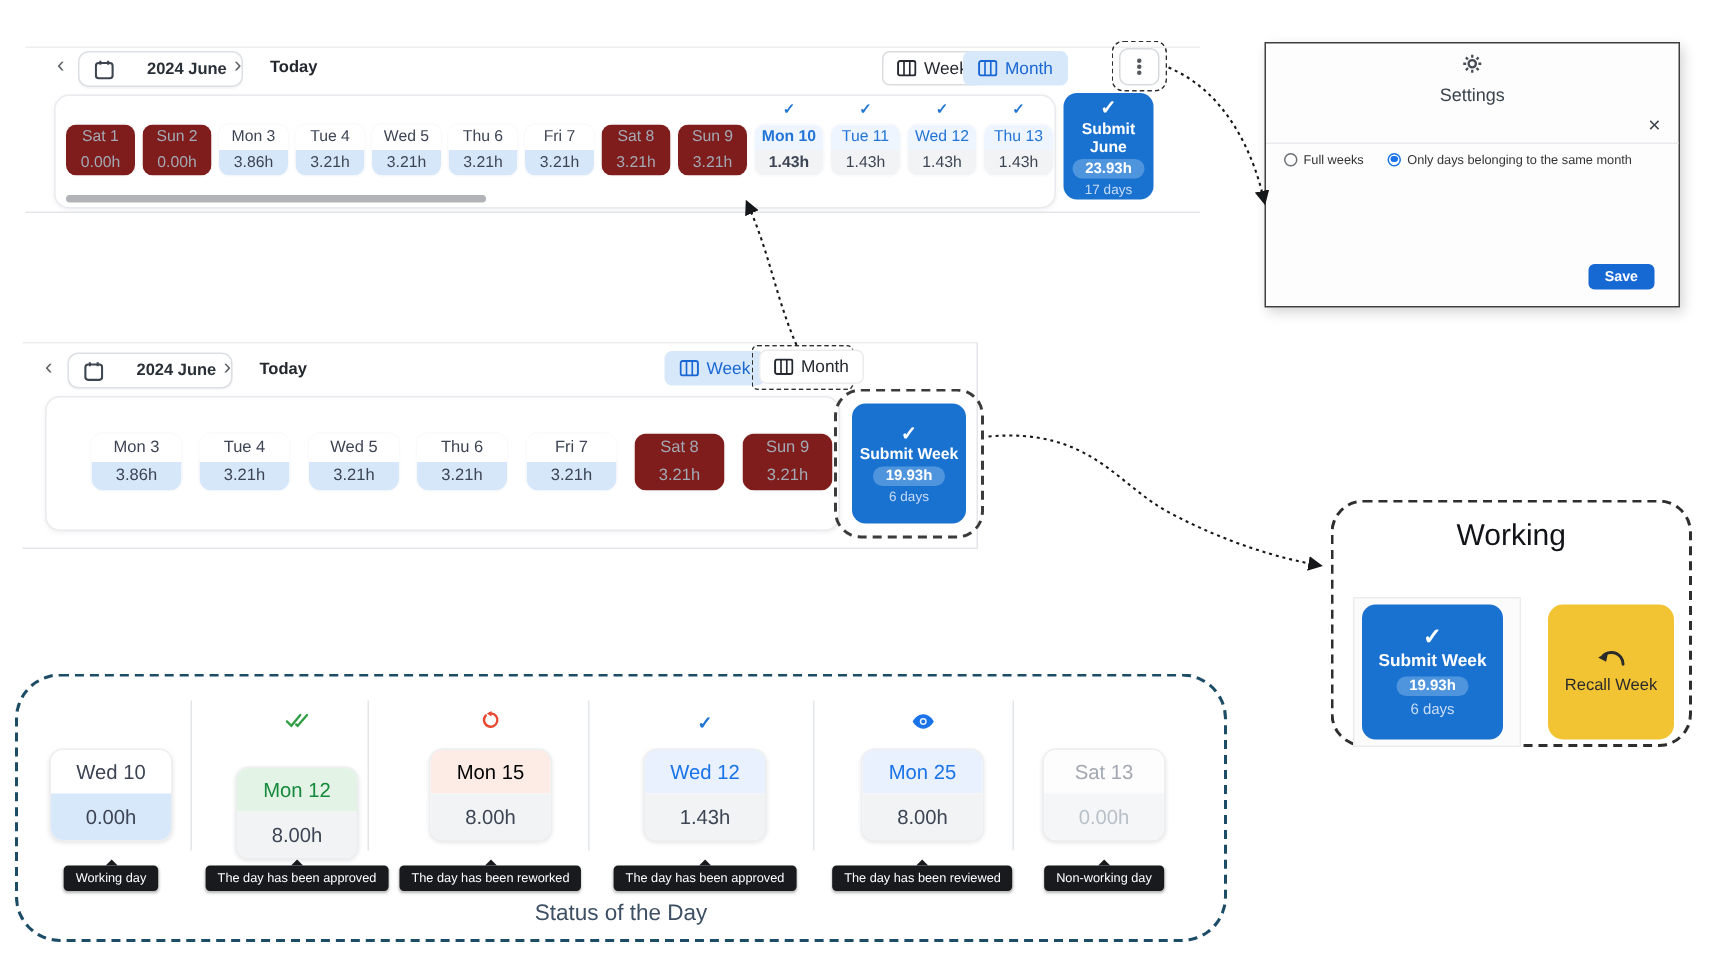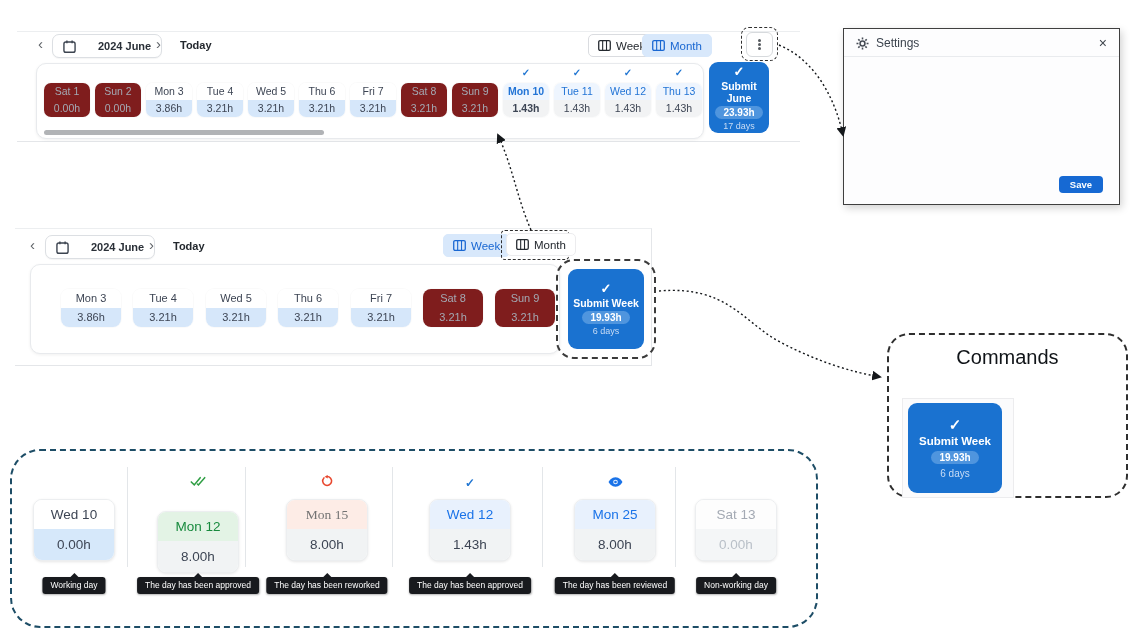--- a/index.html
+++ b/index.html
@@ -53,21 +53,21 @@
   .ann.thick{border-width:2px;}
 
   
   .kebabbtn{position:absolute;width:27px;height:25px;background:#fff;border:1px solid #d7dadd;
             border-radius:6px;display:flex;flex-direction:column;align-items:center;justify-content:center;cursor:pointer;}
   .kdot{width:3px;height:3px;border-radius:50%;background:#55595e;margin:1.3px 0;}
 
   
   #settings{position:absolute;left:843px;top:28px;width:277px;height:177px;background:#fdfdfe;
             border:1.5px solid #3f3f3f;box-shadow:2px 3px 8px rgba(0,0,0,.18);}
-  #settings .hdr{display:flex;align-items:center;gap:7px;padding:7px 12px 6px;border-bottom:1px solid #e9ebee;}
+  #settings .hdr{display:flex;align-items:center;gap:7px;padding:7px 12px 6px;border-bottom:1px solid #e9ebee;flex-direction:column;}
   #settings .hdr .ttl{font-size:12px;color:#3b434d;}
   #settings .hdr .cls{margin-left:auto;font-size:14px;color:#3f454d;cursor:pointer;line-height:12px;}
   #settings .desc{padding:6px 12px 0;font-size:8.5px;line-height:1.4;color:#3a4148;width:262px;}
   .radios{display:flex;align-items:center;gap:16px;padding:5px 12px 0;font-size:8.5px;color:#333;}
   .radio{display:flex;align-items:center;gap:4px;cursor:pointer;}
   .rdot{width:9px;height:9px;border-radius:50%;border:1.2px solid #6a7076;background:#fff;}
   .rdot.on{border:1.4px solid #1a73e8;position:relative;}
   .rdot.on::after{content:"";position:absolute;left:1.1px;top:1.1px;width:4.3px;height:4.3px;border-radius:50%;background:#1a73e8;}
   .savebtn{position:absolute;right:16px;bottom:11px;background:#1669d3;color:#fff;font-size:9.5px;
            font-weight:bold;padding:3px 11px;border-radius:4px;cursor:pointer;}
@@ -83,21 +83,21 @@
 
   
   #status{position:absolute;left:10px;top:449px;width:808px;height:179px;border:2px dashed #1d4d66;border-radius:30px;}
   .stcard{position:absolute;width:82px;border-radius:9px;overflow:hidden;text-align:center;
           box-shadow:0 1px 3px rgba(0,0,0,.10);border:1px solid #eceef0;cursor:pointer;background:#fff;}
   .stcard .slbl{height:29px;line-height:29px;font-size:13.5px;}
   .stcard .shrs{height:31px;line-height:31px;font-size:13.5px;}
   .st-working .slbl{background:#fff;color:#3d4554;}
   .st-working .shrs{background:#d6e8fa;color:#3d4554;}
   .st-approved .slbl{background:#e3f3e5;color:#178a3d;}
-  .st-reworked .slbl{background:#fdece6;color:#737373;font-family:Liberation Serif, serif;}
+  .st-reworked .slbl{background:#fdece6;color:#000000;}
   .st-submitted .slbl,.st-reviewed .slbl{background:#e8f1fd;color:#1a73e8;}
   .st-approved .shrs,.st-reworked .shrs,.st-submitted .shrs,.st-reviewed .shrs{background:#f1f3f4;color:#3d4554;}
   .st-nonworking .slbl{background:#fdfdfd;color:#a3a9b3;}
   .st-nonworking .shrs{background:#f4f6f7;color:#b9c0c8;}
   .sticon{position:absolute;width:82px;top:22px;height:16px;text-align:center;}
   .sticon .tcheck{font-size:12px;font-weight:bold;color:#2176d2;}
   .tip{position:absolute;top:126px;transform:translateX(-50%);background:#181a1e;color:#fff;
        font-size:8.5px;padding:3px 8px 4px;border-radius:3px;white-space:nowrap;box-shadow:0 1px 2px rgba(0,0,0,.3);}
   .tip::before{content:"";position:absolute;top:-4px;left:50%;margin-left:-4px;
        border-left:4px solid transparent;border-right:4px solid transparent;border-bottom:4px solid #181a1e;}
@@ -230,20 +230,30 @@
           <line x1="13" y1="8" x2="15.4" y2="8"></line>
           <line x1="2.8" y1="2.8" x2="4.5" y2="4.5"></line>
           <line x1="11.5" y1="11.5" x2="13.2" y2="13.2"></line>
           <line x1="2.8" y1="13.2" x2="4.5" y2="11.5"></line>
           <line x1="11.5" y1="4.5" x2="13.2" y2="2.8"></line>
         </g>
       </svg>
     <span class="ttl">Settings</span>
     <span class="cls">×</span>
   </div>
+  <div class="radios">
+    <label class="radio">
+      <span class="rdot"></span>
+      <span>Full weeks</span>
+    </label>
+    <label class="radio">
+      <span class="rdot on"></span>
+      <span>Only days belonging to the same month</span>
+    </label>
+  </div>
   <div class="savebtn">Save</div>
 </div>
 
 <div class="bar" id="week-bar" style="left:15px;top:228px;width:637px;height:138px;">
   <div class="chev" style="left:15px;top:8px;">‹</div>
   <div class="datebtn" style="left:30px;top:6px;">
     <svg viewBox="0 0 14 14" width="13" height="13">
         <rect x="1" y="2.2" width="12" height="11" rx="2" fill="none" stroke="#3c4450" stroke-width="1.5"></rect>
         <line x1="4.2" y1="0.5" x2="4.2" y2="3.4" stroke="#3c4450" stroke-width="1.5"></line>
         <line x1="9.8" y1="0.5" x2="9.8" y2="3.4" stroke="#3c4450" stroke-width="1.5"></line>
@@ -307,28 +317,35 @@
     <div class="bluebtn" style="left:10px;top:8px;width:76px;height:80px;">
       <span class="bcheck">✓</span>
       <span class="blabel">Submit Week</span>
       <span class="pill">19.93h</span>
       <span class="bdays">6 days</span>
     </div>
   </div>
 </div>
 
 <div id="commands">
-  <div class="cttl">Commands</div>
+  <div class="cttl">Working</div>
   <div class="backing" style="left:13px;top:63px;width:112px;height:100px;"></div>
   <div class="bluebtn" style="left:19px;top:68px;width:94px;height:90px;gap:4px;">
     <span class="bcheck" style="font-size:15px;">✓</span>
     <span class="blabel" style="font-size:11.5px;">Submit Week</span>
     <span class="pill">19.93h</span>
     <span class="bdays" style="font-size:10px;">6 days</span>
   </div>
+  <div class="yellowbtn" style="left:143px;top:68px;width:84px;height:90px;">
+    <svg viewBox="0 0 22 14" width="19" height="12">
+        <path d="M3.5 6 C6.5 1.5 14 0.8 18 6 C19.2 7.6 19.8 9.4 19.8 11.5" fill="none" stroke="#2b2b2b" stroke-width="2.3" stroke-linecap="round"></path>
+        <polygon points="0.4,6.2 8.2,2.4 6.6,9.6" fill="#2b2b2b"></polygon>
+      </svg>
+    <span class="ylabel">Recall Week</span>
+  </div>
 </div>
 
 <div id="status">
   <div class="vdiv" style="left:115px;"></div>
   <div class="vdiv" style="left:233px;"></div>
   <div class="vdiv" style="left:380px;"></div>
   <div class="vdiv" style="left:530px;"></div>
   <div class="vdiv" style="left:663px;"></div>
 
   <div class="sticon" style="left:145px;">
@@ -379,20 +396,21 @@
       <div class="shrs">0.00h</div>
     </div>
 
   <div class="tip" style="left:62px;">Working day</div>
   <div class="tip" style="left:186px;">The day has been approved</div>
   <div class="tip" style="left:315px;">The day has been reworked</div>
   <div class="tip" style="left:458px;">The day has been approved</div>
   <div class="tip" style="left:603px;">The day has been reviewed</div>
   <div class="tip" style="left:724px;">Non-working day</div>
 
+  <div class="caption">Status of the Day</div>
 </div>
 
 <svg id="arrows" width="1140" height="638">
   <defs>
     <marker id="arw" viewBox="0 0 10 10" refX="8" refY="5" markerWidth="7" markerHeight="7" orient="auto">
       <path d="M0 0 L10 5 L0 10 Z" fill="#15181b"></path>
     </marker>
   </defs>
   <path d="M 779 45 C 815 60 835 98 843 135" fill="none" stroke="#15181b" stroke-width="1.4" stroke-dasharray="2 2.6" marker-end="url(#arw)"></path>
   <path d="M 531 230 C 517 198 513 168 498 135" fill="none" stroke="#15181b" stroke-width="1.4" stroke-dasharray="2 2.6" marker-end="url(#arw)"></path>

